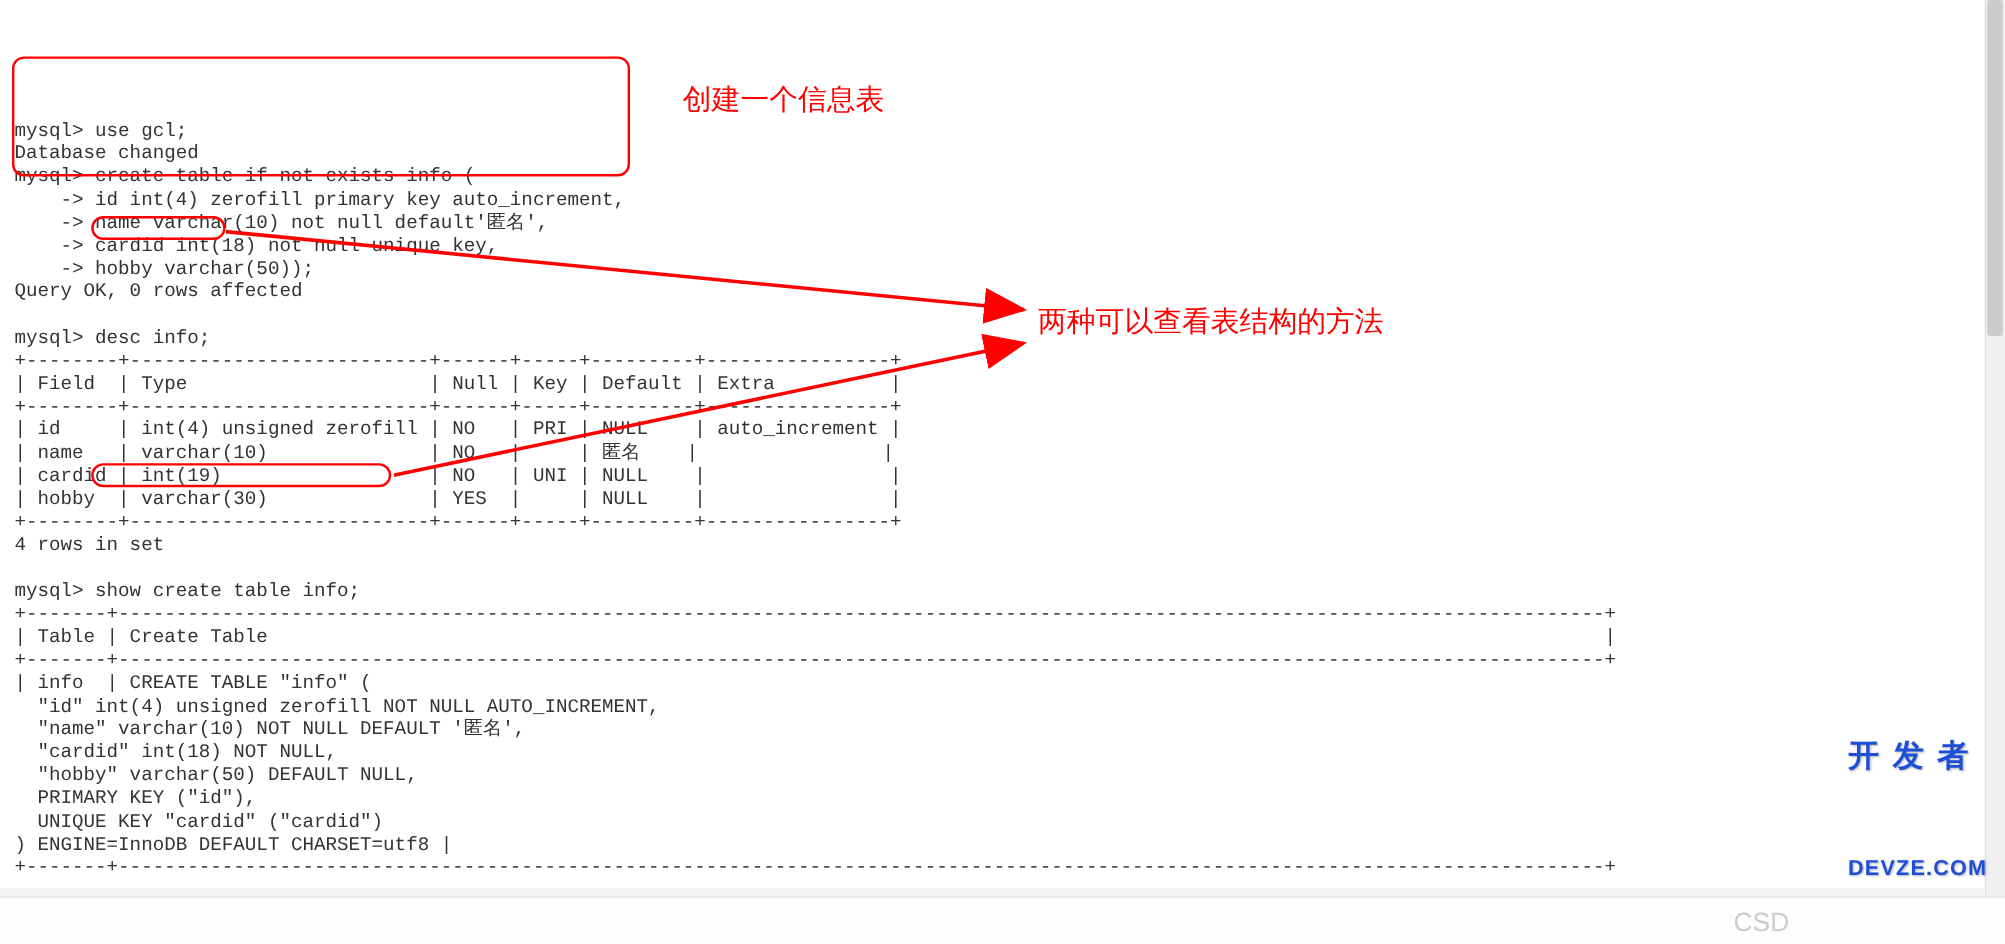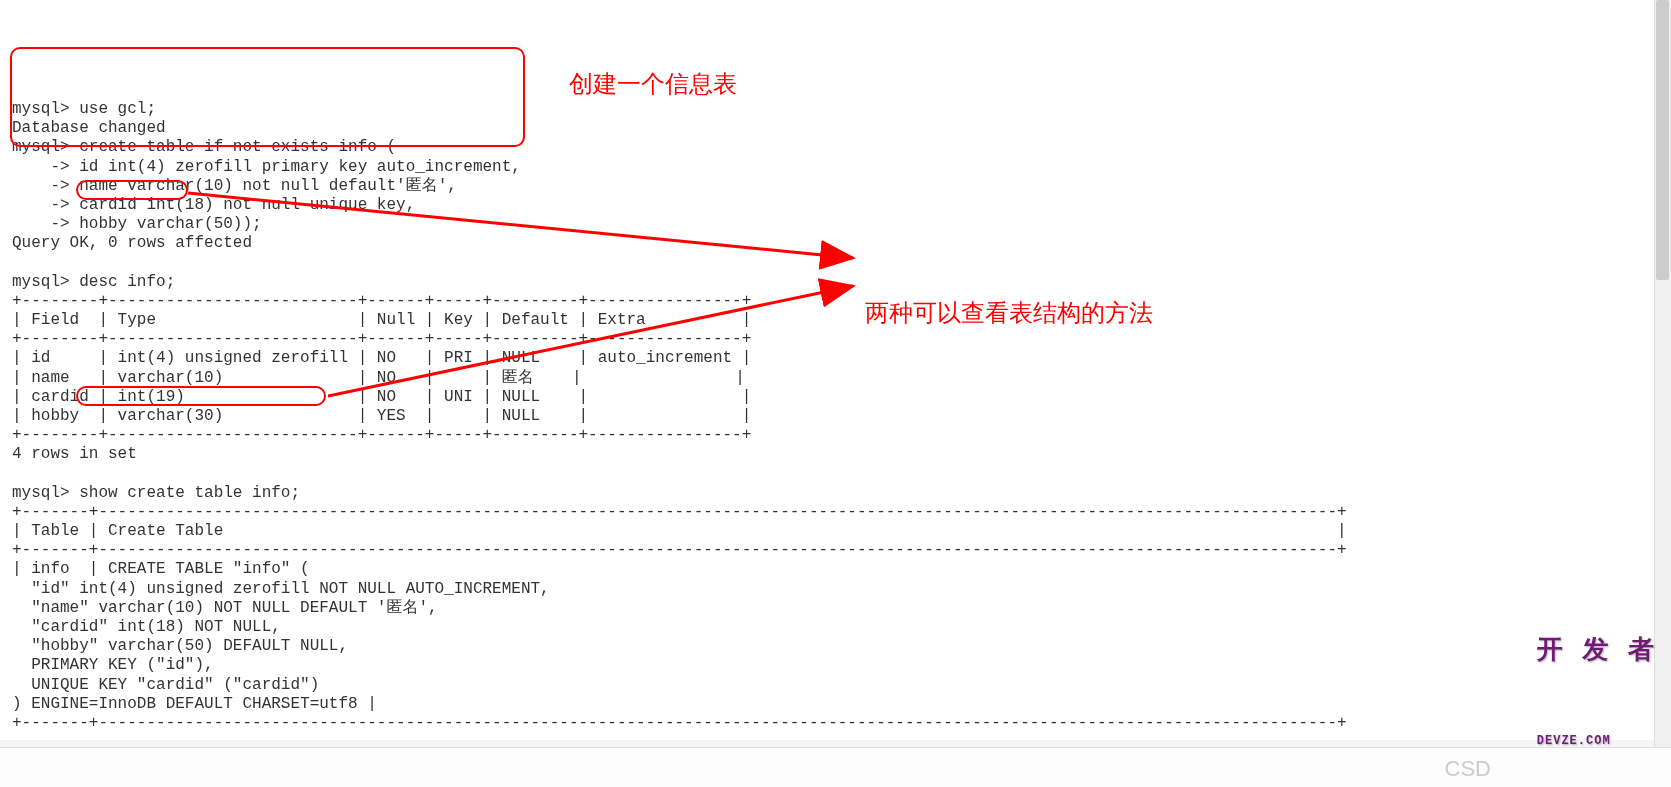--- a/index.html
+++ b/index.html
@@ -35,24 +35,24 @@
       border-radius: 10px;
       position: absolute;
       pointer-events: none;
     }
     .arrow {
       position: absolute;
       pointer-events: none;
     }
     .watermark {
       position: absolute;
-      bottom: 5px;
+      bottom: 19px;
       right: 15px;
-      color: #701a75;
-      font-family: Liberation Mono, monospace;
+      color: #1d4ed8;
+      font-family: Liberation Sans, sans-serif;
       font-size: 28px;
       font-weight: bold;
       text-shadow: 1px 1px 2px rgba(0,0,0,0.3);
       letter-spacing: 2px;
     }
     .csd-mark {
       position: absolute;
       bottom: 5px;
       right: 180px;
       color: #ccc;
@@ -142,21 +142,21 @@
 
 <div class="red-box" style="left:76px; top:180px; width:112px; height:20px;"></div>
 
 
 <div class="red-box" style="left:76px; top:386px; width:250px; height:20px;"></div>
 
 
 <div class="red-annotation" style="left:569px; top:70px;">创建一个信息表</div>
 
 
-<div class="red-annotation" style="left:865px; top:255px;margin-top:44px;">两种可以查看表结构的方法</div>
+<div class="red-annotation" style="left:865px; top:255px;">两种可以查看表结构的方法</div>
 
 
 <svg class="arrow" style="left:188px; top:188px; width:680px; height:90px;" viewBox="0 0 680 90">
   <defs>
     <marker id="ah1" markerWidth="12" markerHeight="10" refX="11" refY="5" orient="auto">
       <polygon points="0 0, 12 5, 0 10" fill="#ff0000"></polygon>
     </marker>
   </defs>
   <line x1="0" y1="5" x2="665" y2="70" stroke="#ff0000" stroke-width="3" marker-end="url(#ah1)"></line>
 </svg>
@@ -177,17 +177,17 @@
 </div>
 
 
 <div class="scrollbar-h"></div>
 <div class="bottom-bar"></div>
 
 
 <div class="csd-mark">CSD</div>
 <div class="watermark">
   <div style="font-size:26px;">开 发 者</div>
-  <div style="font-size:12px; letter-spacing:1px;">DEVZE.COM</div>
+  <div style="font-size:18px; letter-spacing:1px;">DEVZE.COM</div>
 </div>
 
 
 
 
 </body></html>

